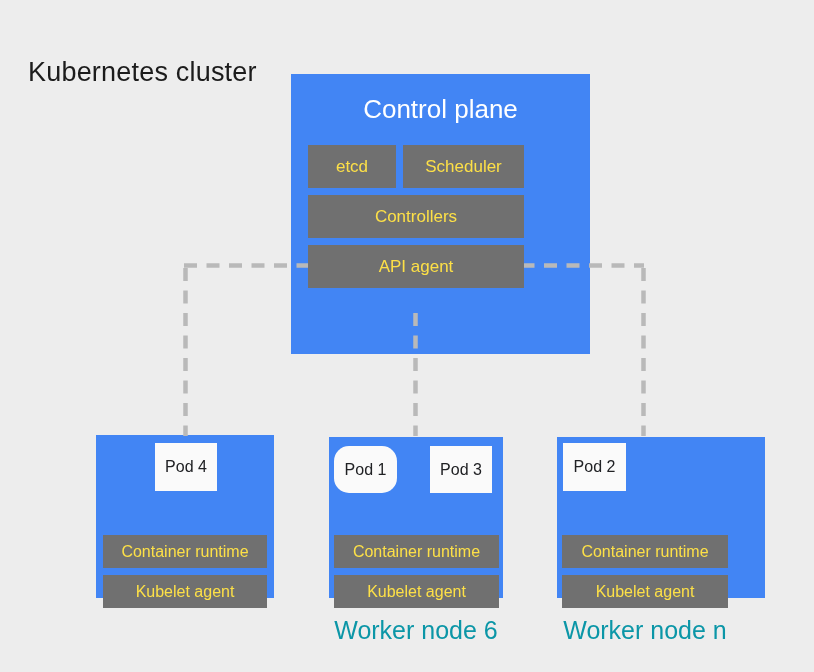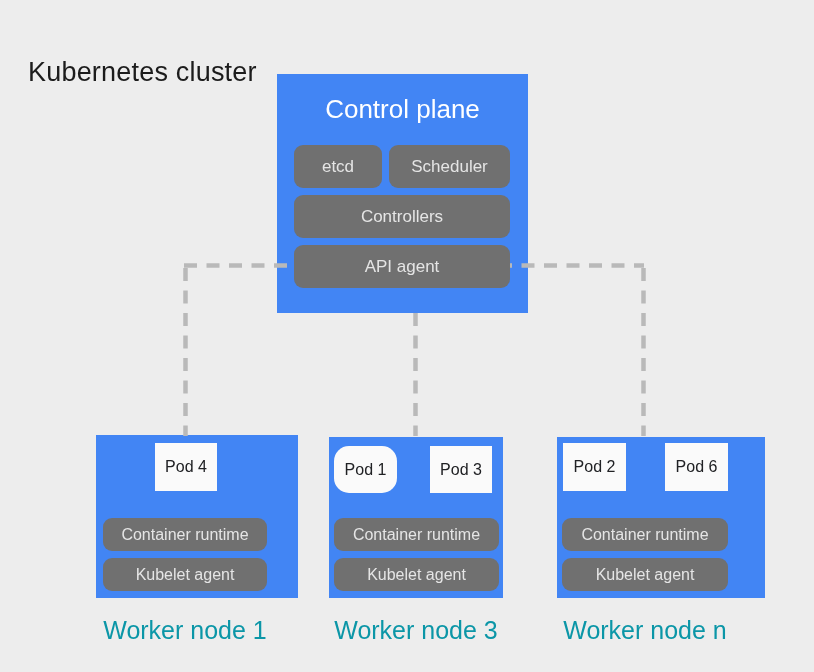--- a/index.html
+++ b/index.html
@@ -41,29 +41,28 @@
     left: 0;
     width: 100%;
     text-align: center;
     font-size: 26px;
     color: #ffffff;
     z-index: 1;
   }
   .gray-box {
     position: absolute;
     background: #707070;
-    color: #e5e5e5;
+    color: #fde047;
     display: flex;
     align-items: center;
     justify-content: center;
     z-index: 3;
-    border-radius: 9px;
   }
   .cp-gray { font-size: 17px; }
-  .wk-gray { font-size: 16px; }
+  .wk-gray { font-size: 16px; margin-top: 17px; }
   .pod-box {
     position: absolute;
     background: #fafafa;
     color: #202124;
     font-size: 16px;
     display: flex;
     align-items: center;
     justify-content: center;
     z-index: 3;
   }
@@ -89,45 +88,43 @@
 
   <svg class="connections" viewBox="0 0 814 672" xmlns="http://www.w3.org/2000/svg">
     <g stroke="#b9b9b9" stroke-width="4.5" fill="none" stroke-dasharray="13 9.5">
       <path d="M184 265.5 H644"></path>
       <path d="M185.5 268 V436"></path>
       <path d="M415.5 313 V436"></path>
       <path d="M643.5 268 V436"></path>
     </g>
   </svg>
 
-  <div class="blue-box" style="left:277px; top:74px; width:251px; height:239px;">
+  <div class="blue-box" style="left:291px; top:74px; width:251px; height:280px;padding-left:48px;">
     <div class="cp-title">Control plane</div>
     <div class="gray-box cp-gray" id="cp-etcd">etcd</div>
     <div class="gray-box cp-gray" id="cp-scheduler">Scheduler</div>
     <div class="gray-box cp-gray" id="cp-controllers">Controllers</div>
     <div class="gray-box cp-gray" id="cp-apiserver">API agent</div>
   </div>
 
-  <div class="blue-box" style="left:96px; top:435px; width:178px; height:163px;padding-left:24px;">
+  <div class="blue-box" style="left:96px; top:435px; width:178px; height:163px;">
     <div class="pod-box" style="left:59px; top:8px; width:62px; height:48px;">Pod 4</div>
     <div class="gray-box wk-gray" style="left:7px; top:83px; width:164px; height:33px;">Container runtime</div>
     <div class="gray-box wk-gray" style="left:7px; top:123px; width:164px; height:33px;">Kubelet agent</div>
   </div>
 
   <div class="blue-box" style="left:329px; top:437px; width:174px; height:161px;">
     <div class="pod-box" style="left:5px; top:9px; width:63px; height:47px;border-radius:15px;">Pod 1</div>
     <div class="pod-box" style="left:101px; top:9px; width:62px; height:47px;">Pod 3</div>
     <div class="gray-box wk-gray" style="left:5px; top:81px; width:165px; height:33px;">Container runtime</div>
     <div class="gray-box wk-gray" style="left:5px; top:121px; width:165px; height:33px;">Kubelet agent</div>
   </div>
 
   <div class="blue-box" style="left:557px; top:437px; width:208px; height:161px;">
     <div class="pod-box" style="left:6px; top:6px; width:63px; height:48px;">Pod 2</div>
-    <div class="pod-box" style="left:108px; top:6px; width:63px; height:48px;">Pod 6</div>
     <div class="gray-box wk-gray" style="left:5px; top:81px; width:166px; height:33px;">Container runtime</div>
     <div class="gray-box wk-gray" style="left:5px; top:121px; width:166px; height:33px;">Kubelet agent</div>
   </div>
 
-  <div class="worker-label" style="left:96px; width:178px;">Worker node 1</div>
-  <div class="worker-label" style="left:329px; width:174px;">Worker node 3</div>
+  <div class="worker-label" style="left:329px; width:174px;">Worker node 6</div>
   <div class="worker-label" style="left:557px; width:176px;">Worker node n</div>
 
 </div>
 
 </body></html>

